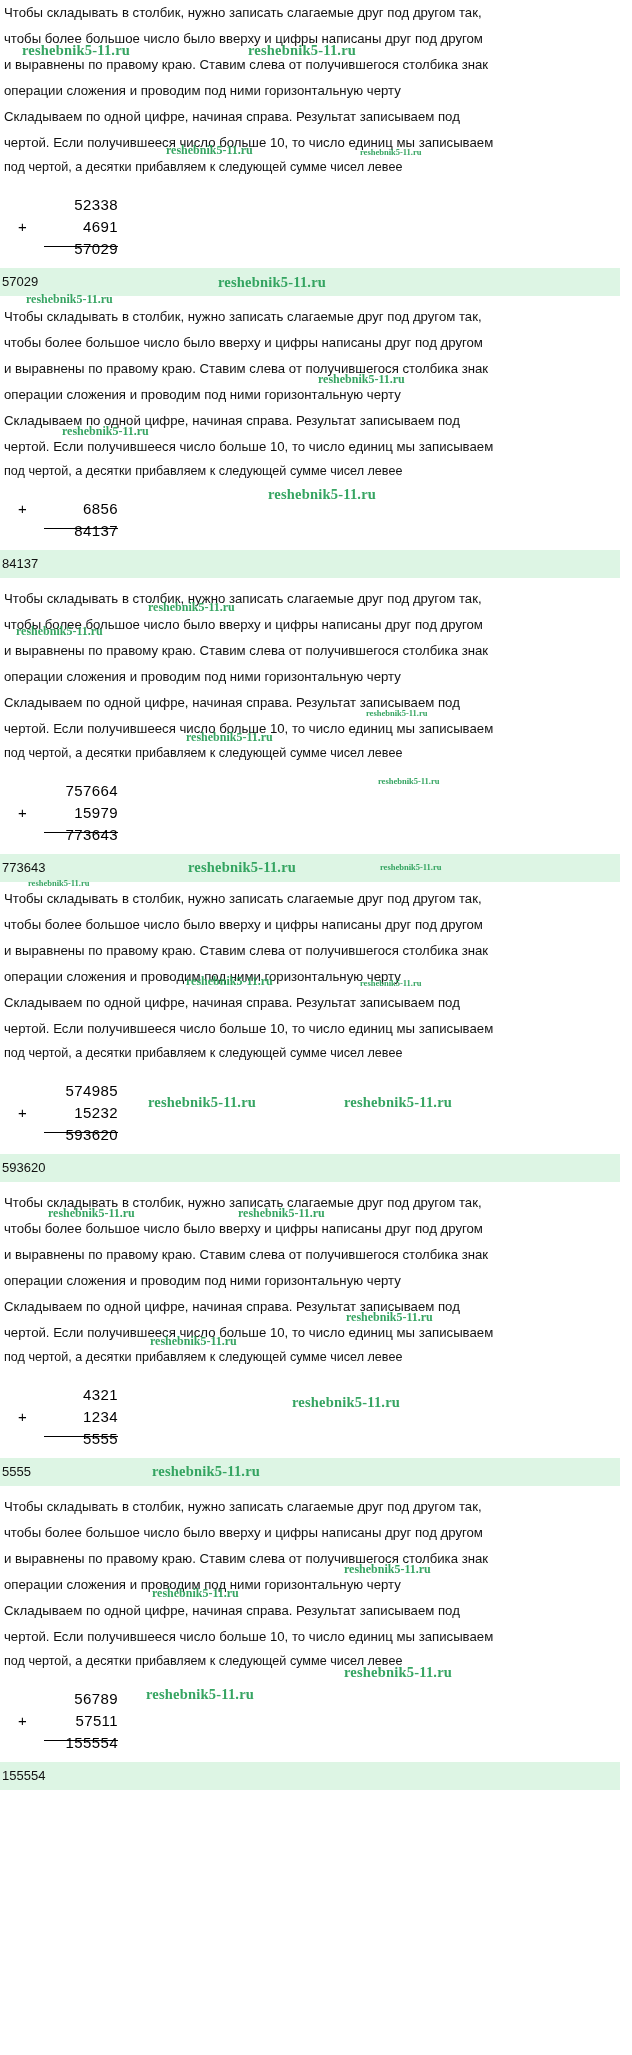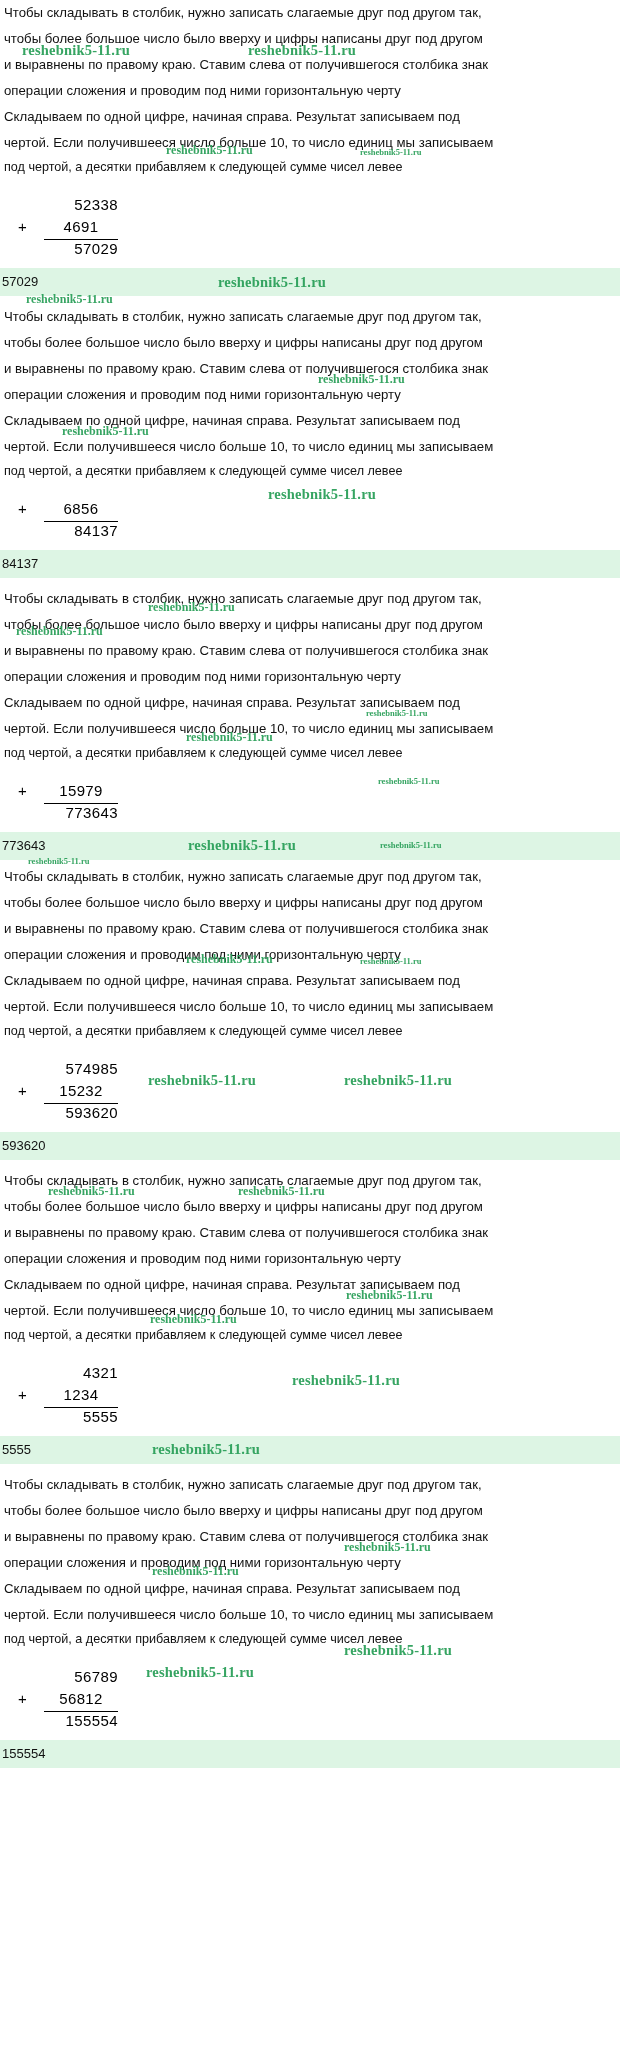--- a/index.html
+++ b/index.html
@@ -52,22 +52,21 @@
     font-size: 15px;
   }
   .sum-num {
     text-align: right;
     min-width: 74px;
     font-size: 15px;
     letter-spacing: 0.4px;
   }
   .sum-row.second .sum-num {
     border-bottom: 1.4px solid #000;
-    padding-bottom: 1px;
-    text-align: center;
+    padding-bottom: 8px;
   }
   .answer-bar {
     background: #ddf5e4;
     font-size: 13px;
     line-height: 22px;
     padding: 3px 2px 3px 2px;
     color: #111;
     position: relative;
   }
   .answer-bar .ans-text {
@@ -180,20 +179,24 @@
     <div class="para">чертой. Если получившееся число больше 10, то число единиц мы записываем</div>
     <div class="para small">под чертой, а десятки прибавляем к следующей сумме чисел левее</div>
 
     <div class="wm mid" style="left:148px; top:22px;">reshebnik5-11.ru</div>
     <div class="wm mid" style="left:16px; top:46px;">reshebnik5-11.ru</div>
     <div class="wm small" style="left:366px; top:130px;">reshebnik5-11.ru</div>
     <div class="wm mid" style="left:186px; top:152px;">reshebnik5-11.ru</div>
     <div class="wm small" style="left:378px; top:198px;">reshebnik5-11.ru</div>
 
     <div class="sum">
+      <div class="sum-row">
+        <div class="sum-plus"></div>
+        <div class="sum-num">757664</div>
+      </div>
       <div class="sum-row second">
         <div class="sum-plus">+</div>
         <div class="sum-num">15979</div>
       </div>
       <div class="sum-row">
         <div class="sum-plus"></div>
         <div class="sum-num">773643</div>
       </div>
     </div>
     <div class="spacer8"></div>
@@ -295,21 +298,21 @@
     <div class="wm big" style="left:344px; top:178px;">reshebnik5-11.ru</div>
     <div class="wm big" style="left:146px; top:200px;">reshebnik5-11.ru</div>
 
     <div class="sum">
       <div class="sum-row">
         <div class="sum-plus"></div>
         <div class="sum-num">56789</div>
       </div>
       <div class="sum-row second">
         <div class="sum-plus">+</div>
-        <div class="sum-num">56812</div>
+        <div class="sum-num">57511</div>
       </div>
       <div class="sum-row">
         <div class="sum-plus"></div>
         <div class="sum-num">155554</div>
       </div>
     </div>
     <div class="spacer8"></div>
   </div>
 
   <div class="answer-bar">

